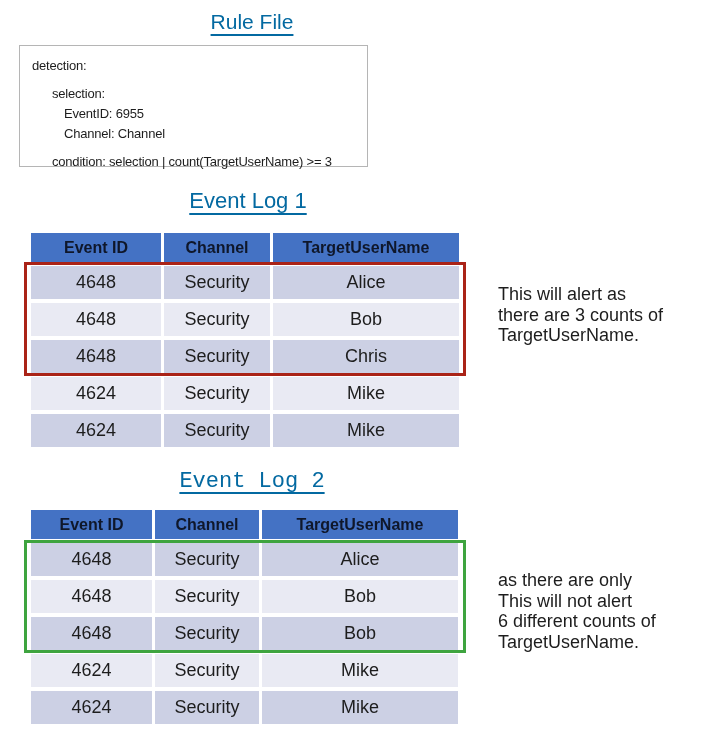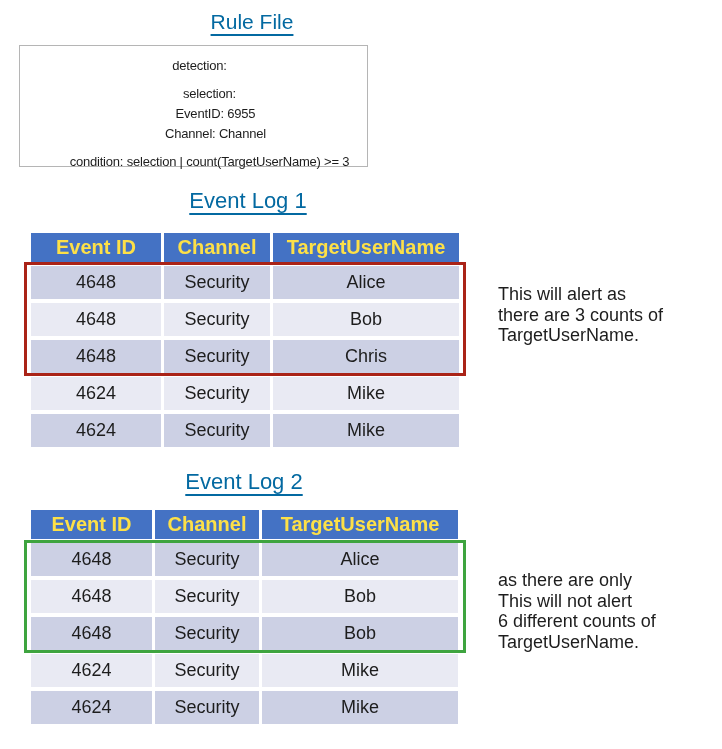--- a/index.html
+++ b/index.html
@@ -7,41 +7,41 @@
     position:relative;width:722px;height:749px;background:#ffffff;
     font-family:"Liberation Sans",sans-serif;color:#1d1d1d;overflow:hidden;
   }
   .title{
     position:absolute;transform:translateX(-50%);white-space:nowrap;
     font-size:22px;color:#0369a1;
     text-decoration:underline;text-underline-offset:5px;text-decoration-thickness:1.5px;
   }
   .rule-title{left:252px;top:10px;font-size:21px;}
   .log1-title{left:248px;top:188px;}
-  .log2-title{left:244px;top:469px;}
+  .log2-title{left:252px;top:469px;font-family:Liberation Mono, monospace;}
 
   .rule-box{
     position:absolute;left:19px;top:45px;width:349px;height:122px;
     box-sizing:border-box;border:1px solid #b5b5b5;background:#ffffff;
     padding:10px 0 0 12px;font-size:13px;line-height:20px;letter-spacing:-0.2px;
     white-space:nowrap;
   }
-  .code-line{height:20px;text-align:center;}
+  .code-line{height:20px;}
   .ind1{padding-left:20px;margin-top:8px;}
   .ind2{padding-left:32px;}
 
   .etable{
     position:absolute;display:grid;
     column-gap:3px;row-gap:4px;background:#ffffff;
     grid-template-rows:29px repeat(5,33px);
   }
   .t1{left:31px;top:233px;grid-template-columns:130px 106px 186px;}
   .t2{left:31px;top:510px;grid-template-columns:121px 104px 196px;}
   .hcell{
-    background:#4472C4;color:#fde047;font-weight:bold;font-size:20px;
+    background:#4472C4;color:#0f172a;font-weight:bold;font-size:16px;
     display:flex;align-items:center;justify-content:center;white-space:nowrap;
   }
   .cell{
     font-size:18px;display:flex;align-items:center;justify-content:center;
     white-space:nowrap;color:#1d1d1d;
   }
   .band-dark{background:#CCD0E4;}
   .band-light{background:#E9EAF3;}
 
   .overlay{position:absolute;left:24px;width:442px;box-sizing:border-box;border:3px solid;pointer-events:none;}

